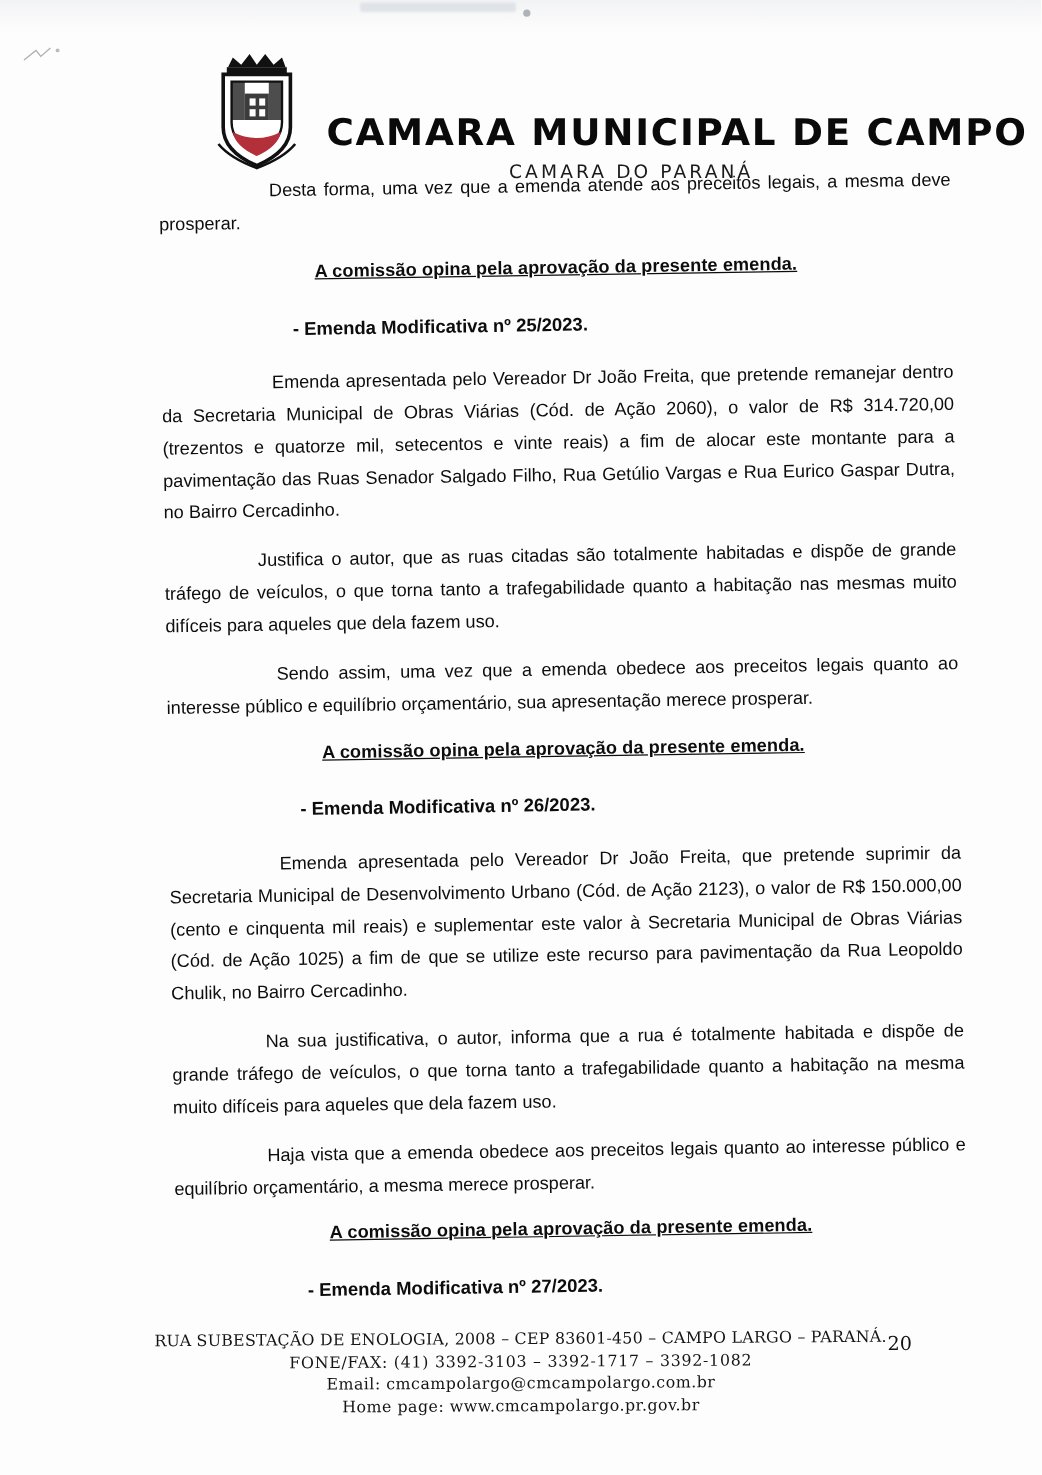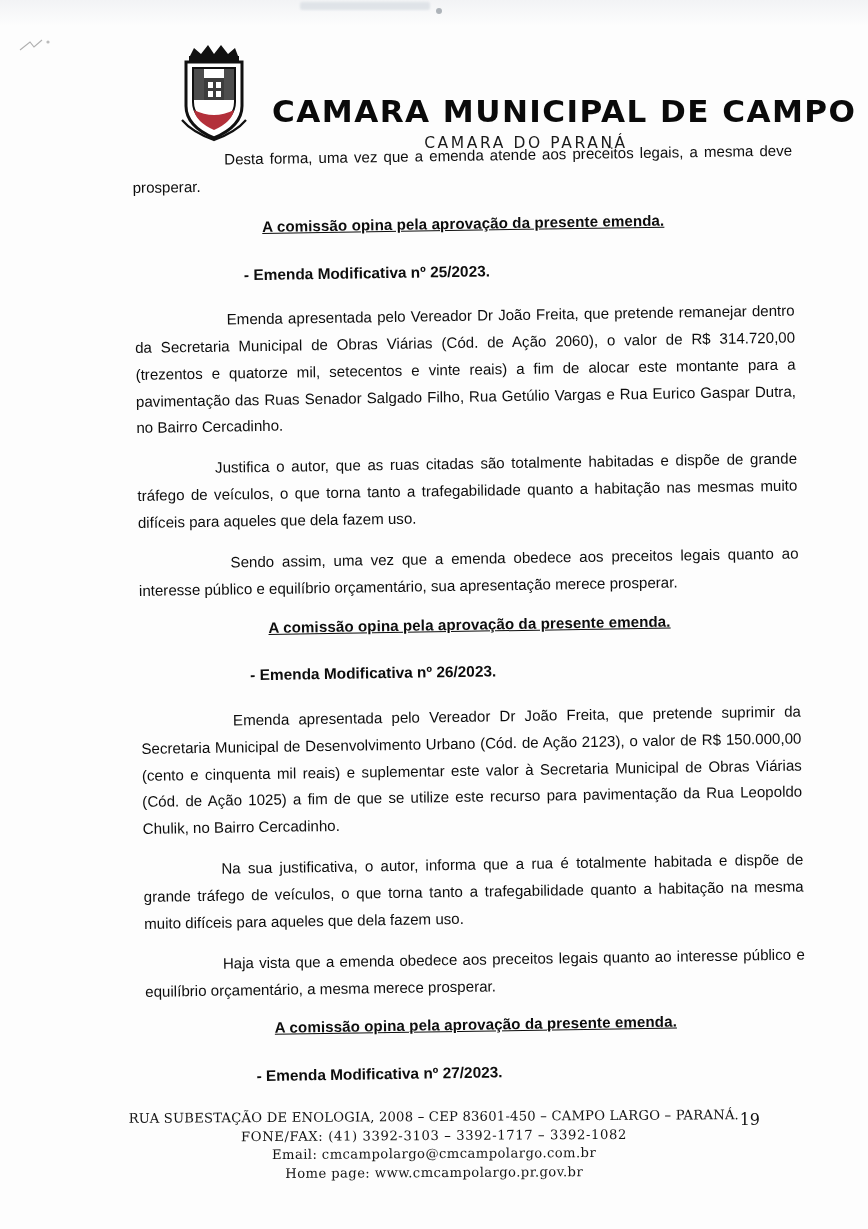--- a/index.html
+++ b/index.html
@@ -221,21 +221,21 @@
 
     <p class="indent-small gap-sm">Na sua justificativa, o autor, informa que a rua é totalmente habitada e dispõe de grande tráfego de veículos, o que torna tanto a trafegabilidade quanto a habitação na mesma muito difíceis para aqueles que dela fazem uso.</p>
 
     <p class="indent-small">Haja vista que a emenda obedece aos preceitos legais quanto ao interesse público e equilíbrio orçamentário, a mesma merece prosperar.</p>
 
     <p class="center-bold-underline">A comissão opina pela aprovação da presente emenda.</p>
 
     <p class="heading-item">- Emenda Modificativa nº 27/2023.</p>
   </div>
 
-  <div class="page-number">19</div>
+  <div class="page-number">20</div>
 
   <div class="footer">
     <div class="l1">RUA SUBESTAÇÃO DE ENOLOGIA, 2008 – CEP 83601-450 – CAMPO LARGO – PARANÁ.</div>
     <div class="l2">FONE/FAX: (41) 3392-3103 – 3392-1717 – 3392-1082</div>
     <div class="l3">Email: cmcampolargo@cmcampolargo.com.br</div>
     <div class="l4">Home page: www.cmcampolargo.pr.gov.br</div>
   </div>
 
 </div>
 

